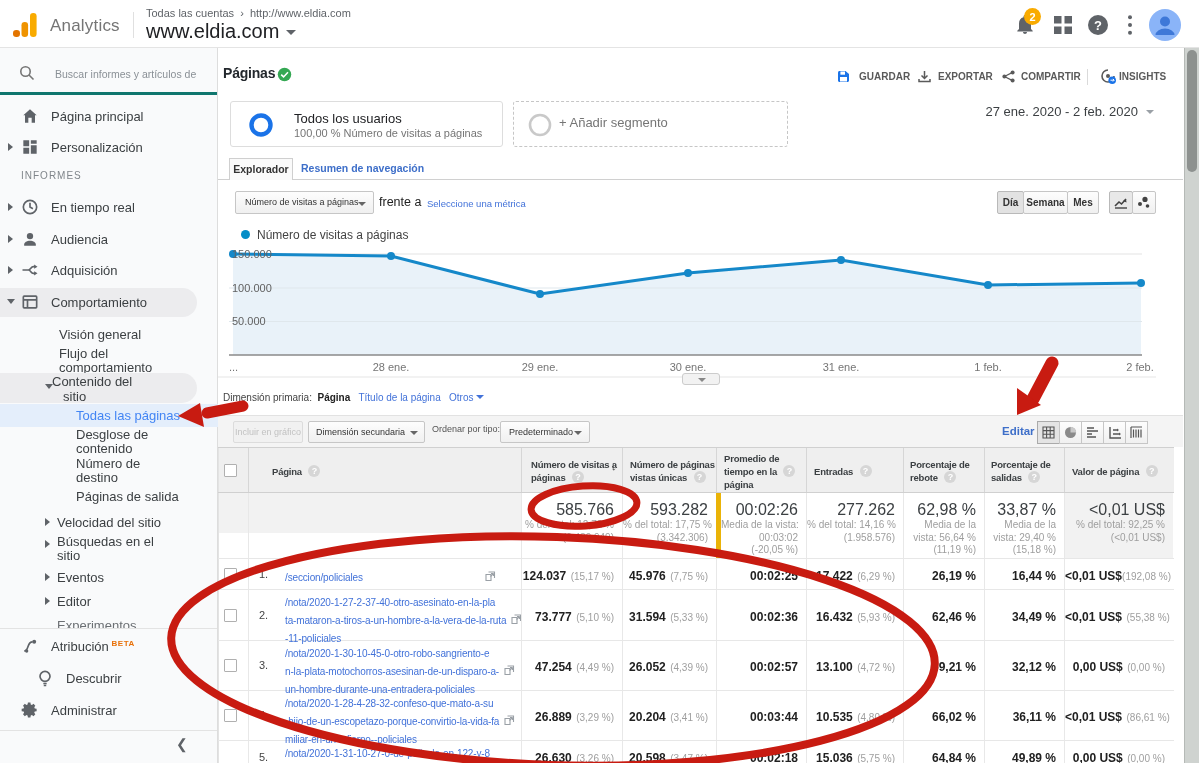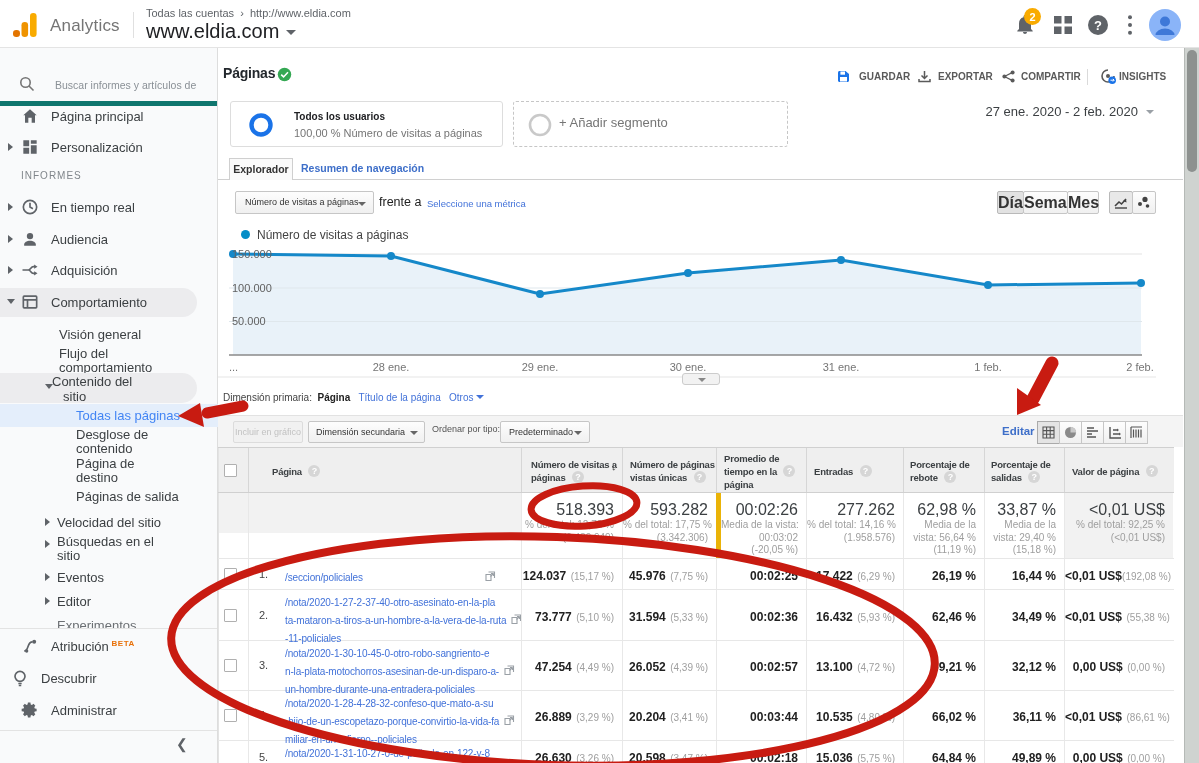--- a/index.html
+++ b/index.html
@@ -10,21 +10,21 @@
 
 #hdr { position:absolute; left:0; top:0; width:1199px; height:48px; background:#fff; border-bottom:1px solid #e4e4e4; z-index:5; }
 #hdr .analytics { position:absolute; left:50px; top:16px; font-size:17px; color:#757575; letter-spacing:0.2px; }
 #hdr .hdiv { position:absolute; left:133px; top:12px; width:1px; height:26px; background:#e0e0e0; }
 #crumb { position:absolute; left:146px; top:7px; font-size:11px; color:#5f6368; }
 #acct { position:absolute; left:146px; top:20px; font-size:20px; color:#202124; }
 #acct .car { display:inline-block; margin-left:7px; width:0; height:0; border-left:5px solid transparent; border-right:5px solid transparent; border-top:5px solid #5f6368; vertical-align:3px; }
 
 
 #side { position:absolute; left:0; top:48px; width:218px; height:715px; background:#f9fafb; border-right:1px solid #ddd; }
-#search { position:absolute; left:0; top:16px; width:217px; height:42px; border-bottom:5px solid #0f766e; }
+#search { position:absolute; left:0; top:5px; width:217px; height:42px; border-bottom:3px solid #0f766e; }
 #search .ph { position:absolute; left:55px; top:15px; font-size:10.5px; color:#8a9096; }
 .nav { position:absolute; font-size:13px; color:#3c4043; white-space:nowrap; }
 .nav .ic { position:absolute; left:-31px; top:-3px; width:20px; height:20px; }
 .caret-r { position:absolute; width:0; height:0; border-top:4px solid transparent; border-bottom:4px solid transparent; border-left:5px solid #5f6368; }
 .caret-d { position:absolute; width:0; height:0; border-left:4px solid transparent; border-right:4px solid transparent; border-top:5px solid #5f6368; }
 .pill { position:absolute; left:0; width:197px; background:#ececee; border-radius:0 16px 16px 0; }
 .subitem { position:absolute; left:59px; font-size:13px; color:#3c4043; }
 #todas { position:absolute; left:0; top:356px; width:218px; height:23px; background:#e4eefb; }
 #todas span { position:absolute; left:76px; top:4px; font-size:13px; color:#4285f4; }
 #informes { position:absolute; left:21px; top:122px; font-size:10px; letter-spacing:1px; color:#80868b; }
@@ -34,21 +34,21 @@
 #main { position:absolute; left:218px; top:48px; width:965px; height:715px; background:#fff; }
 #title { position:absolute; left:5px; top:17px; font-size:14px; font-weight:bold; color:#23282d; letter-spacing:-0.2px; }
 .actbtn { position:absolute; top:23px; font-size:10px; font-weight:bold; color:#5a5a5a; }
 #datepick { position:absolute; right:29px; top:56px; font-size:13px; color:#3c4043; white-space:nowrap; }
 .segcard { position:absolute; top:53px; height:46px; background:#fff; }
 #seg1 { left:12px; width:273px; border:1px solid #ddd; border-radius:3px; }
 #seg2 { left:295px; width:275px; border:1px dashed #c6c6c6; border-radius:3px; }
 #tabline { position:absolute; left:0; top:131px; width:965px; height:1px; background:#d0d0d0; }
 #tab1 { position:absolute; left:11px; top:110px; width:64px; height:22px; background:#fafafa; border:1px solid #cfcfcf; border-bottom:none; font-size:10.5px; font-weight:bold; color:#333; text-align:center; line-height:21px; }
 #tab2 { position:absolute; left:83px; top:114px; font-size:10.5px; font-weight:bold; color:#3e6fc9; }
-.gbtn { position:absolute; height:23px; background:linear-gradient(#fdfdfd,#f0f0f0); border:1px solid #c6c6c6; border-radius:2px; font-size:16px; color:#333; white-space:nowrap; }
+.gbtn { position:absolute; height:23px; background:linear-gradient(#fdfdfd,#f0f0f0); border:1px solid #c6c6c6; border-radius:2px; font-size:10px; color:#333; white-space:nowrap; }
 #metricdd { left:17px; top:143px; width:139px; }
 #metricdd span { position:absolute; left:9px; top:5px; }
 #frentea { position:absolute; left:161px; top:147px; font-size:12.5px; color:#212121; }
 #selmetric { position:absolute; left:209px; top:150px; font-size:9.5px; color:#4272d9; }
 .ddcar { position:absolute; width:0; height:0; border-left:4px solid transparent; border-right:4px solid transparent; border-top:4px solid #666; }
 
 
 #legend { position:absolute; left:23px; top:180px; font-size:12px; color:#434343; }
 #legend i { display:inline-block; width:9px; height:9px; border-radius:50%; background:#058dc7; margin-right:7px; }
 #collapsepill { position:absolute; left:464px; top:325px; width:38px; height:12px; background:#f2f2f2; border:1px solid #ccc; border-radius:3px; z-index:3;}
@@ -174,41 +174,41 @@
     <div class="subitem" style="top:312px">comportamiento</div>
     <div class="pill" style="top:325px;height:30px;background:#ececee"></div>
     <div class="caret-d" style="left:45px;top:336px"></div>
     <div class="subitem" style="left:52px;top:326px">Contenido del</div>
     <div class="subitem" style="left:63px;top:341px">sitio</div>
     <div id="todas">
           <span>Todas las páginas</span>
         </div>
     <div class="subitem" style="left:76px;top:379px">Desglose de</div>
     <div class="subitem" style="left:76px;top:393px">contenido</div>
-    <div class="subitem" style="left:76px;top:408px">Página de</div>
+    <div class="subitem" style="left:76px;top:408px">Número de</div>
     <div class="subitem" style="left:76px;top:422px">destino</div>
     <div class="subitem" style="left:76px;top:441px">Páginas de salida</div>
     <div class="caret-r" style="left:45px;top:470px"></div>
     <div class="subitem" style="left:57px;top:467px">Velocidad del sitio</div>
     <div class="caret-r" style="left:45px;top:492px"></div>
     <div class="subitem" style="left:57px;top:486px">Búsquedas en el</div>
     <div class="subitem" style="left:57px;top:500px">sitio</div>
     <div class="caret-r" style="left:45px;top:525px"></div>
     <div class="subitem" style="left:57px;top:522px">Eventos</div>
     <div class="caret-r" style="left:45px;top:549px"></div>
     <div class="subitem" style="left:57px;top:546px">Editor</div>
     <div class="subitem" style="left:57px;top:570px;color:#6b6f73">Experimentos</div>
     <div style="position:absolute;left:0;top:580px;width:217px;height:135px;background:#f9fafb"></div>
     <div class="botdiv" style="top:580px"></div>
     <div class="nav" style="left:51px;top:591px"><svg class="ic" viewBox="0 0 24 24">
             <path d="M5 18c6 0 3-11 10-11" fill="none" stroke="#5f6368" stroke-width="2"></path>
             <circle cx="17" cy="7" r="2.4" fill="#5f6368"></circle>
             <circle cx="8" cy="18" r="2" fill="#5f6368"></circle>
           </svg>Atribución<sup style="color:#e8710a;font-size:8px;font-weight:bold;letter-spacing:0.5px">&nbsp;BETA</sup></div>
-    <div class="nav" style="left:41px;top:623px"><svg class="ic" viewBox="0 0 24 24">
+    <div class="nav" style="left:66px;top:623px"><svg class="ic" viewBox="0 0 24 24">
             <circle cx="12" cy="10" r="6" fill="none" stroke="#5f6368" stroke-width="2"></circle>
             <path d="M10 18.5h4M10.5 21h3" stroke="#5f6368" stroke-width="1.8"></path>
           </svg>Descubrir</div>
     <div class="nav" style="left:51px;top:655px"><svg class="ic" viewBox="0 0 24 24">
             <path d="M12 8.2a3.8 3.8 0 1 0 0 7.6 3.8 3.8 0 0 0 0-7.6zm8 5.3-.1-3-2.2-.4a6 6 0 0 0-.6-1.4l1.3-1.9-2.2-2.2-1.9 1.3c-.4-.2-.9-.4-1.4-.6L12.5 3h-3l-.4 2.3c-.5.2-1 .4-1.4.6L5.8 4.6 3.6 6.8l1.3 1.9c-.2.4-.4.9-.6 1.4l-2.3.4v3l2.3.4c.2.5.4 1 .6 1.4l-1.3 1.9 2.2 2.2 1.9-1.3c.4.2.9.4 1.4.6l.4 2.3h3l.4-2.3c.5-.2 1-.4 1.4-.6l1.9 1.3 2.2-2.2-1.3-1.9c.2-.4.4-.9.6-1.4z" fill="#5f6368"></path>
           </svg>Administrar</div>
     <div class="botdiv" style="top:682px"></div>
     <div style="position:absolute;left:176px;top:688px;font-size:14px;color:#5f6368">❮</div>
   </div>
 </div>
@@ -244,21 +244,21 @@
         <circle cx="8" cy="8" r="2" fill="#5a5a5a"></circle>
         <circle cx="12.2" cy="12.2" r="3.8" fill="#1a73e8"></circle>
         <path d="M10.5 12.2h3.4M12.9 10.9l1.3 1.3-1.3 1.3" stroke="#fff" stroke-width="1" fill="none"></path>
       </svg>
   <div class="actbtn" style="left:901px">INSIGHTS</div>
 
   <div class="segcard" id="seg1">
     <svg class="abs" style="left:18px;top:11px" width="24" height="24" viewBox="0 0 24 24">
           <circle cx="12" cy="12" r="9.5" fill="none" stroke="#1a73e8" stroke-width="4.4"></circle>
         </svg>
-    <div class="abs" style="left:63px;top:9px;font-size:10px;font-weight:bold;color:#202124">Todos los usuarios</div>
+    <div class="abs" style="left:63px;top:9px;font-size:13px;font-weight:normal;color:#202124">Todos los usuarios</div>
     <div class="abs" style="left:63px;top:25px;font-size:11px;color:#757575">100,00 % Número de visitas a páginas</div>
   </div>
   <div class="segcard" id="seg2">
     <svg class="abs" style="left:14px;top:11px" width="24" height="24" viewBox="0 0 24 24">
           <circle cx="12" cy="12" r="10" fill="none" stroke="#c9c9c9" stroke-width="2.6"></circle>
         </svg>
     <div class="abs" style="left:45px;top:13px;font-size:13px;color:#757575">+ Añadir segmento</div>
   </div>
   <div id="datepick">27 ene. 2020 - 2 feb. 2020<span style="display:inline-block;margin-left:8px;width:0;height:0;border-left:4.5px solid transparent;border-right:4.5px solid transparent;border-top:4.5px solid #9aa0a6;vertical-align:2px"></span></div>
 
@@ -384,21 +384,21 @@
         </div>
 <div class="tr" style="top:46px;height:66px;border-bottom:1px solid #e7e7e7">
           <div class="td " style="left:0px;width:30px;">
             <div style="position:absolute;left:0;top:0;width:100%;height:40px;background:#f2f2f2"></div>
           </div>
           <div class="td " style="left:30px;width:273px;border-left:1px solid #e8e8e8;">
             <div style="position:absolute;left:0;top:0;width:100%;height:40px;background:#f2f2f2"></div>
           </div>
           <div class="td " style="left:303px;width:101px;border-left:1px solid #e8e8e8;">
             <div class="metcell">
-              <div class="sumbig">518.393</div>
+              <div class="sumbig">585.766</div>
               <div class="sumsub">% del total: 12,72 %</div>
               <div class="sumsub">(6.439.949)</div>
             </div>
           </div>
           <div class="td " style="left:404px;width:94px;border-left:1px solid #e8e8e8;">
             <div class="metcell">
               <div class="sumbig">593.282</div>
               <div class="sumsub">% del total: 17,75 %</div>
               <div class="sumsub">(3.342.306)</div>
             </div>

